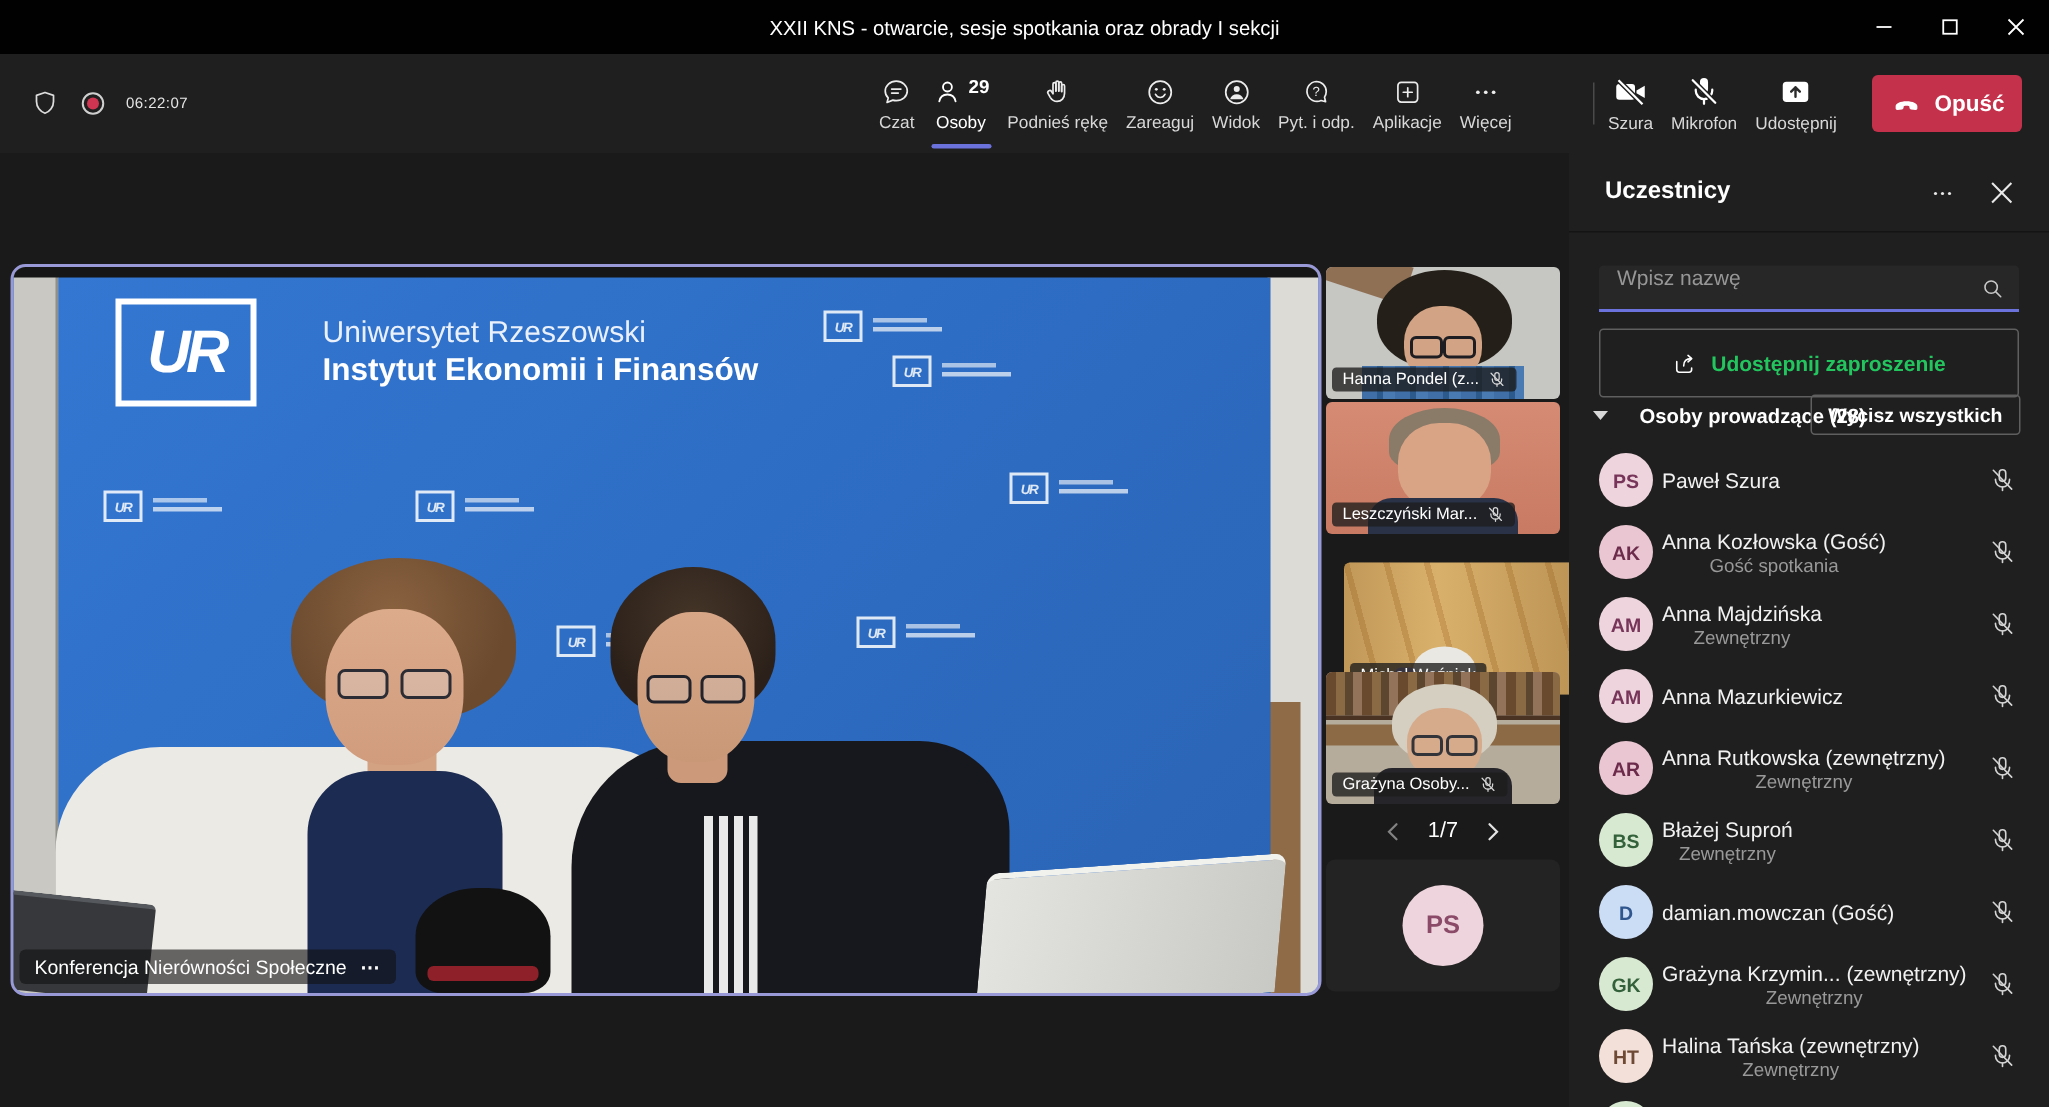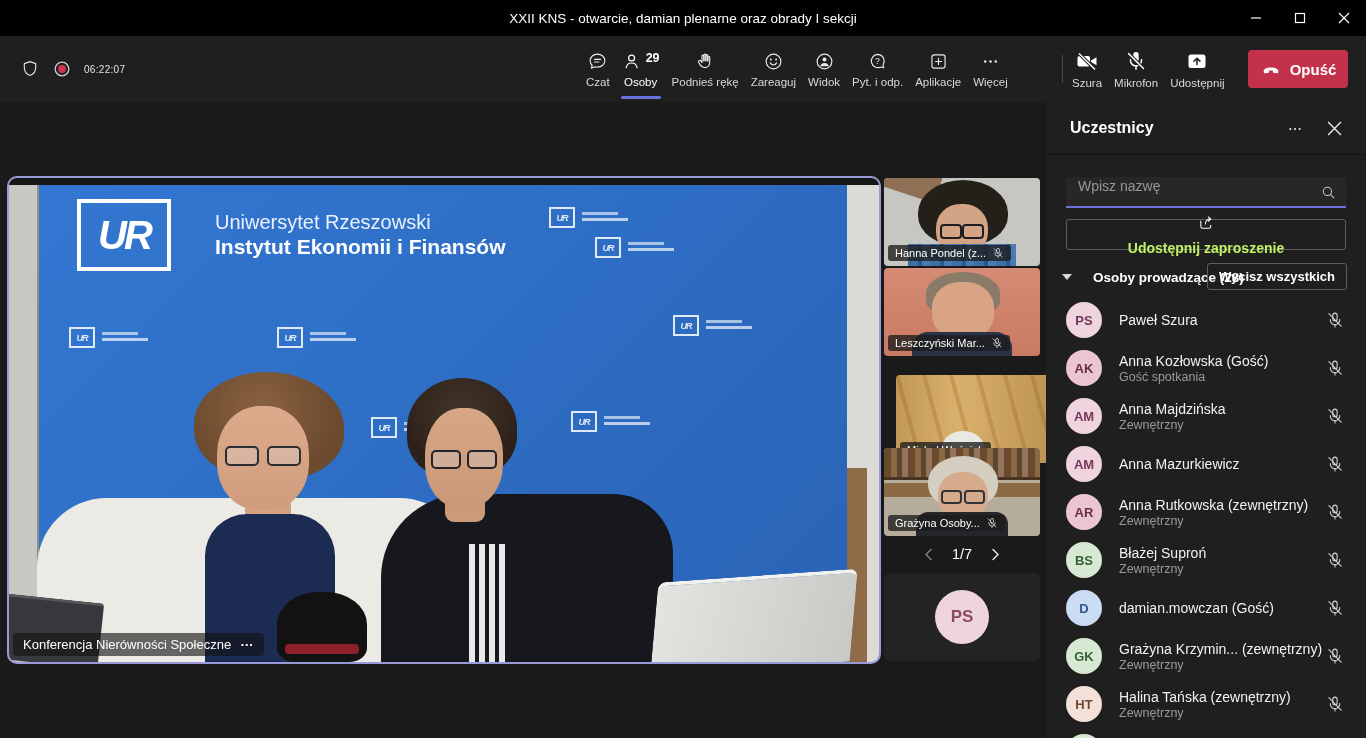--- a/index.html
+++ b/index.html
@@ -142,52 +142,52 @@
   .p-head { position:absolute; left:0; top:0; width:320px; height:53px; border-bottom:1px solid #141414;
     display:flex; align-items:center; }
   .p-title { margin-left:24px; color:#fff; font-size:16px; font-weight:bold; }
   .p-headicons { position:absolute; right:24px; top:0; height:53px; display:flex; align-items:center; gap:24px; color:#e8e8e8; }
   .search-wrap { position:absolute; left:20px; top:75px; width:280px; height:31px; background:#272727;
     border-bottom:2px solid #6c72dc; border-radius:3px 3px 0 0; }
   .search-wrap input { width:100%; height:100%; background:transparent; border:0; outline:none;
     color:#e8e8e8; font-size:14px; padding:0 34px 16px 12px; font-family:"Liberation Sans",sans-serif; }
   .search-wrap input::placeholder { color:#979797; }
   .search-ic { position:absolute; right:9px; top:7px; color:#c8c8c8; }
-  .invite { position:absolute; left:20px; top:117px; width:280px; height:31px; border:1px solid #5f5f5f;
+  .invite { position:absolute; left:20px; top:117px; width:280px; height:46px; border:1px solid #5f5f5f;
     border-radius:3px; display:flex; align-items:center; justify-content:center; gap:9px;
-    color:#bef264; font-size:14px; font-weight:bold; background:transparent;flex-direction:column; }
+    color:#22c55e; font-size:14px; font-weight:bold; background:transparent; }
   .sectionrow { position:absolute; left:0; top:160px; width:320px; height:30px; }
   .sec-left { position:absolute; left:16px; top:0; height:30px; display:flex; align-items:center; gap:21px;
     color:#fff; font-size:13.5px; font-weight:bold; }
   .tri { width:0; height:0; border-left:5px solid transparent; border-right:5px solid transparent;
     border-top:6px solid #d8d8d8; }
   .muteall { position:absolute; right:19px; top:1px; height:27px; padding:0 11px; border:1px solid #5f5f5f;
     border-radius:3px; display:flex; align-items:center; color:#fff; font-size:13px; font-weight:bold;
     background:transparent; }
   .plist { position:absolute; left:0; top:194px; width:320px; bottom:0; overflow:hidden; }
   .prow { position:relative; height:48px; display:flex; align-items:center; padding-left:20px; }
   .avatar { width:36px; height:36px; min-width:36px; border-radius:50%; display:flex; align-items:center;
     justify-content:center; font-size:13px; font-weight:bold; }
   .avatar.pink  { background:#eed4dc; color:#78355a; }
   .avatar.rose  { background:#e9c6d2; color:#6d2b4b; }
   .avatar.green { background:#d8e9d2; color:#33613a; }
   .avatar.blue  { background:#cbdcf5; color:#30568e; }
   .avatar.peach { background:#f3e0d8; color:#6e4a36; }
-  .ptxt { margin-left:17px; display:flex; flex-direction:column; gap:1px; }
+  .ptxt { margin-left:6px; display:flex; flex-direction:column; gap:1px;text-align:center; }
   .pname { color:#f2f2f2; font-size:14px; white-space:nowrap; }
   .psub { color:#999; font-size:12.5px; }
   .rowmic { position:absolute; right:22px; top:50%; transform:translateY(-50%); color:#d4d4d4; }
 
   .micstroke { color:#d4d4d4; }
 </style>
 </head>
 <body>
 
 <div class="titlebar">
-  <span class="title">XXII KNS - otwarcie, damian plenarne oraz obrady I sekcji</span>
+  <span class="title">XXII KNS - otwarcie, sesje spotkania oraz obrady I sekcji</span>
   <div class="winbtns">
     <div class="winbtn">
       <svg width="12" height="12" viewBox="0 0 12 12">
           <line x1="1" y1="6" x2="11" y2="6" stroke="#fff" stroke-width="1.2"></line>
         </svg>
     </div>
     <div class="winbtn">
       <svg width="12" height="12" viewBox="0 0 12 12">
           <rect x="1.5" y="1.5" width="9" height="9" fill="none" stroke="#fff" stroke-width="1.2"></rect>
         </svg>

